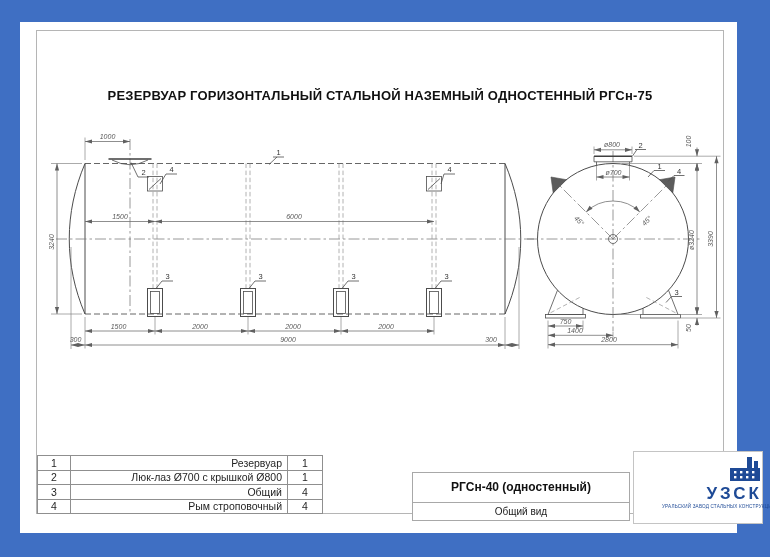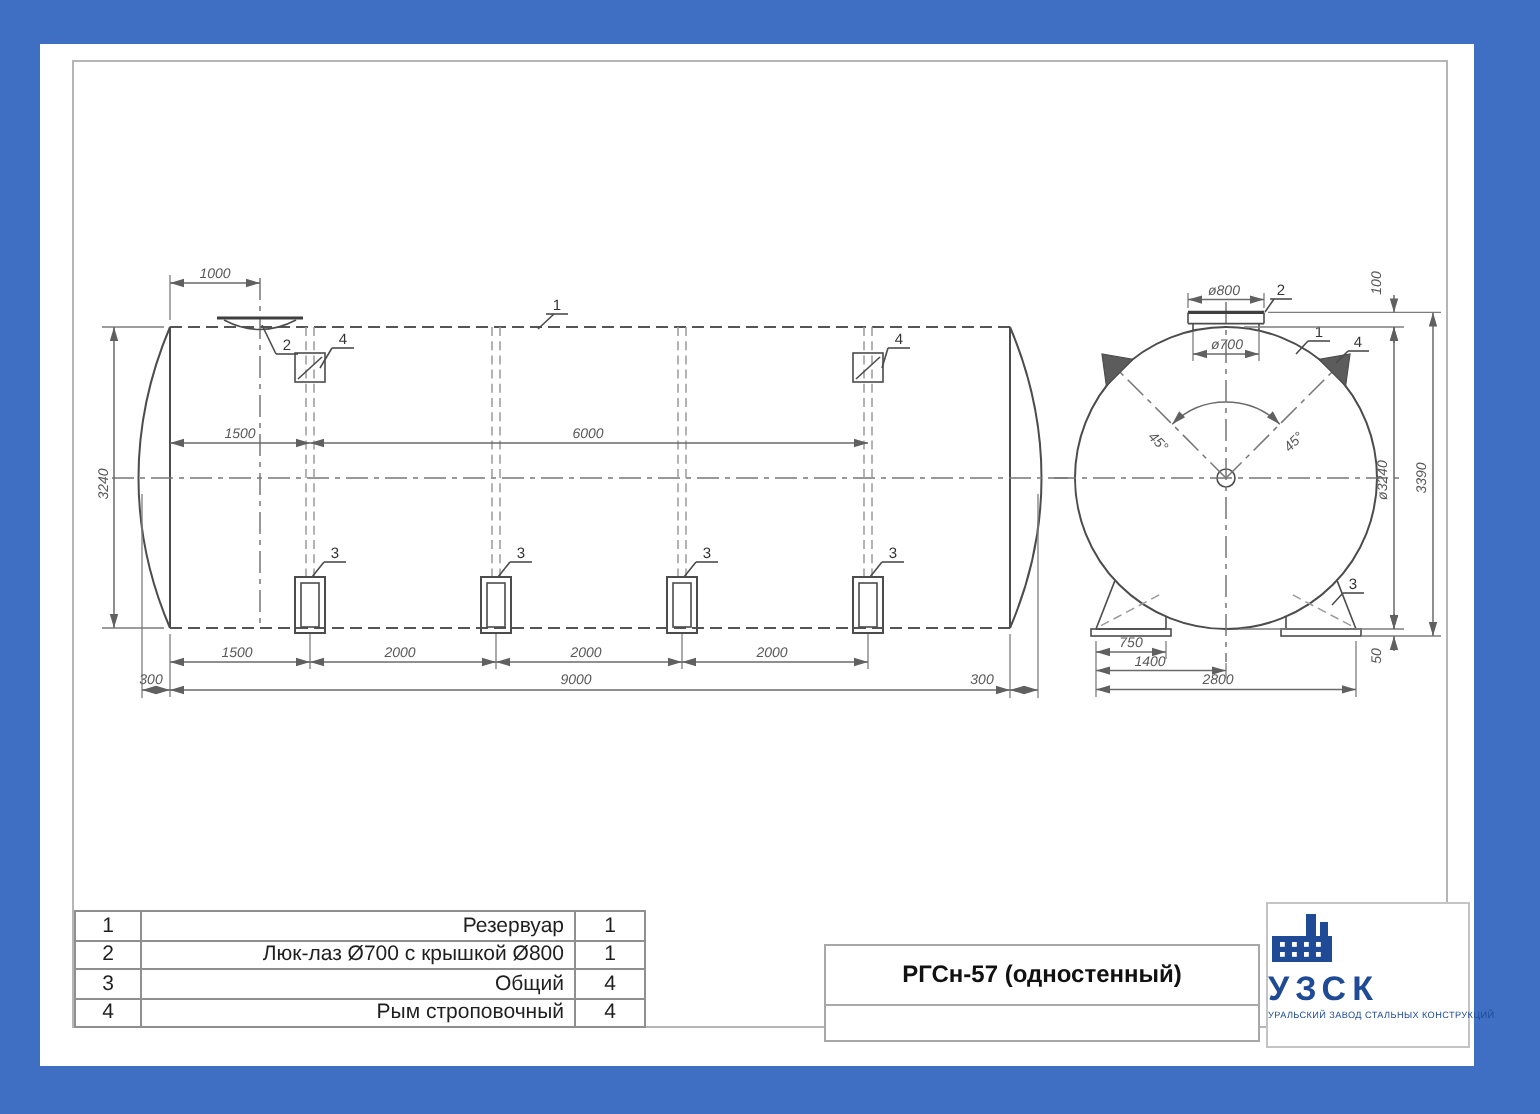--- a/index.html
+++ b/index.html
@@ -16,21 +16,21 @@
   .c-pos{width:22px;text-align:center;}
   .c-name{width:206px;text-align:right;}
   .c-qty{width:24px;text-align:center;}
   
   .tblock{position:absolute;left:392px;top:450px;width:216px;height:47px;border:1px solid #a8a8a8;background:#fff;}
   .tb-model{height:29px;line-height:29px;text-align:center;font-weight:bold;font-size:12px;color:#111;
             border-bottom:1px solid #a8a8a8;}
   .tb-view{height:17px;line-height:17px;text-align:center;font-size:10px;color:#222;}
   
   .logo{position:absolute;left:613px;top:429px;width:100px;height:71px;border:1px solid #c4c4c4;
-        background:#fff;text-align:left;}
+        background:#fff;text-align:right;padding-left:28px;}
   .logo-abbr{font-size:17px;font-weight:bold;letter-spacing:3px;color:#1e4a96;line-height:16px;margin-top:1px;}
   .logo-sub{font-size:4.6px;letter-spacing:.2px;color:#1e4a96;margin-top:2px;white-space:nowrap;}
   .logo svg{margin-top:5px;}
   
   svg.draw{position:absolute;left:0;top:0;}
   .ol{stroke:#4c4c4c;stroke-width:1;fill:none;}
   .o8{stroke:#4c4c4c;stroke-width:.8;fill:none;}
   .o16{stroke:#3f3f3f;stroke-width:1.6;fill:none;}
   .od{stroke:#555;stroke-width:.9;fill:none;stroke-dasharray:6,3;}
   .cl{stroke:#777;stroke-width:.75;fill:none;stroke-dasharray:11,3,2.5,3;}
@@ -40,20 +40,21 @@
   .ldr{stroke:#4c4c4c;stroke-width:.8;fill:none;}
   .lug{fill:#5c5c5c;stroke:#4c4c4c;stroke-width:.6;}
   .dt{font-family:"Liberation Sans",sans-serif;font-size:7px;font-style:italic;fill:#5a5a5a;text-anchor:middle;}
   .lt{font-family:"Liberation Sans",sans-serif;font-size:7.5px;fill:#333;text-anchor:middle;}
 </style>
 </head>
 <body>
 
 <div class="page">
   <div class="frame"></div>
+  <div class="doc-title">РЕЗЕРВУАР ГОРИЗОНТАЛЬНЫЙ СТАЛЬНОЙ НАЗЕМНЫЙ ОДНОСТЕННЫЙ РГСн-75</div>
 
   <table class="parts">
     <tbody>
         <tr>
       <td class="c-pos">1</td>
       <td class="c-name">Резервуар</td>
       <td class="c-qty">1</td>
     </tr>
     <tr>
       <td class="c-pos">2</td>
@@ -67,21 +68,22 @@
     </tr>
     <tr>
       <td class="c-pos">4</td>
       <td class="c-name">Рым строповочный</td>
       <td class="c-qty">4</td>
     </tr>
   </tbody>
     </table>
 
   <div class="tblock">
-    <div class="tb-model">РГСн-57 (одностенный)</div>
+    <div class="tb-model">РГСн-40 (одностенный)</div>
+    <div class="tb-view">Общий вид</div>
   </div>
 
   <div class="logo">
     <svg width="34" height="24" viewBox="0 0 34 24">
       <g fill="#1e4a96">
         <rect x="19" y="0" width="5" height="13"></rect>
         <rect x="26" y="4" width="4" height="9"></rect>
         <rect x="2" y="11" width="30" height="13"></rect>
       </g>
       <g fill="#ffffff">

